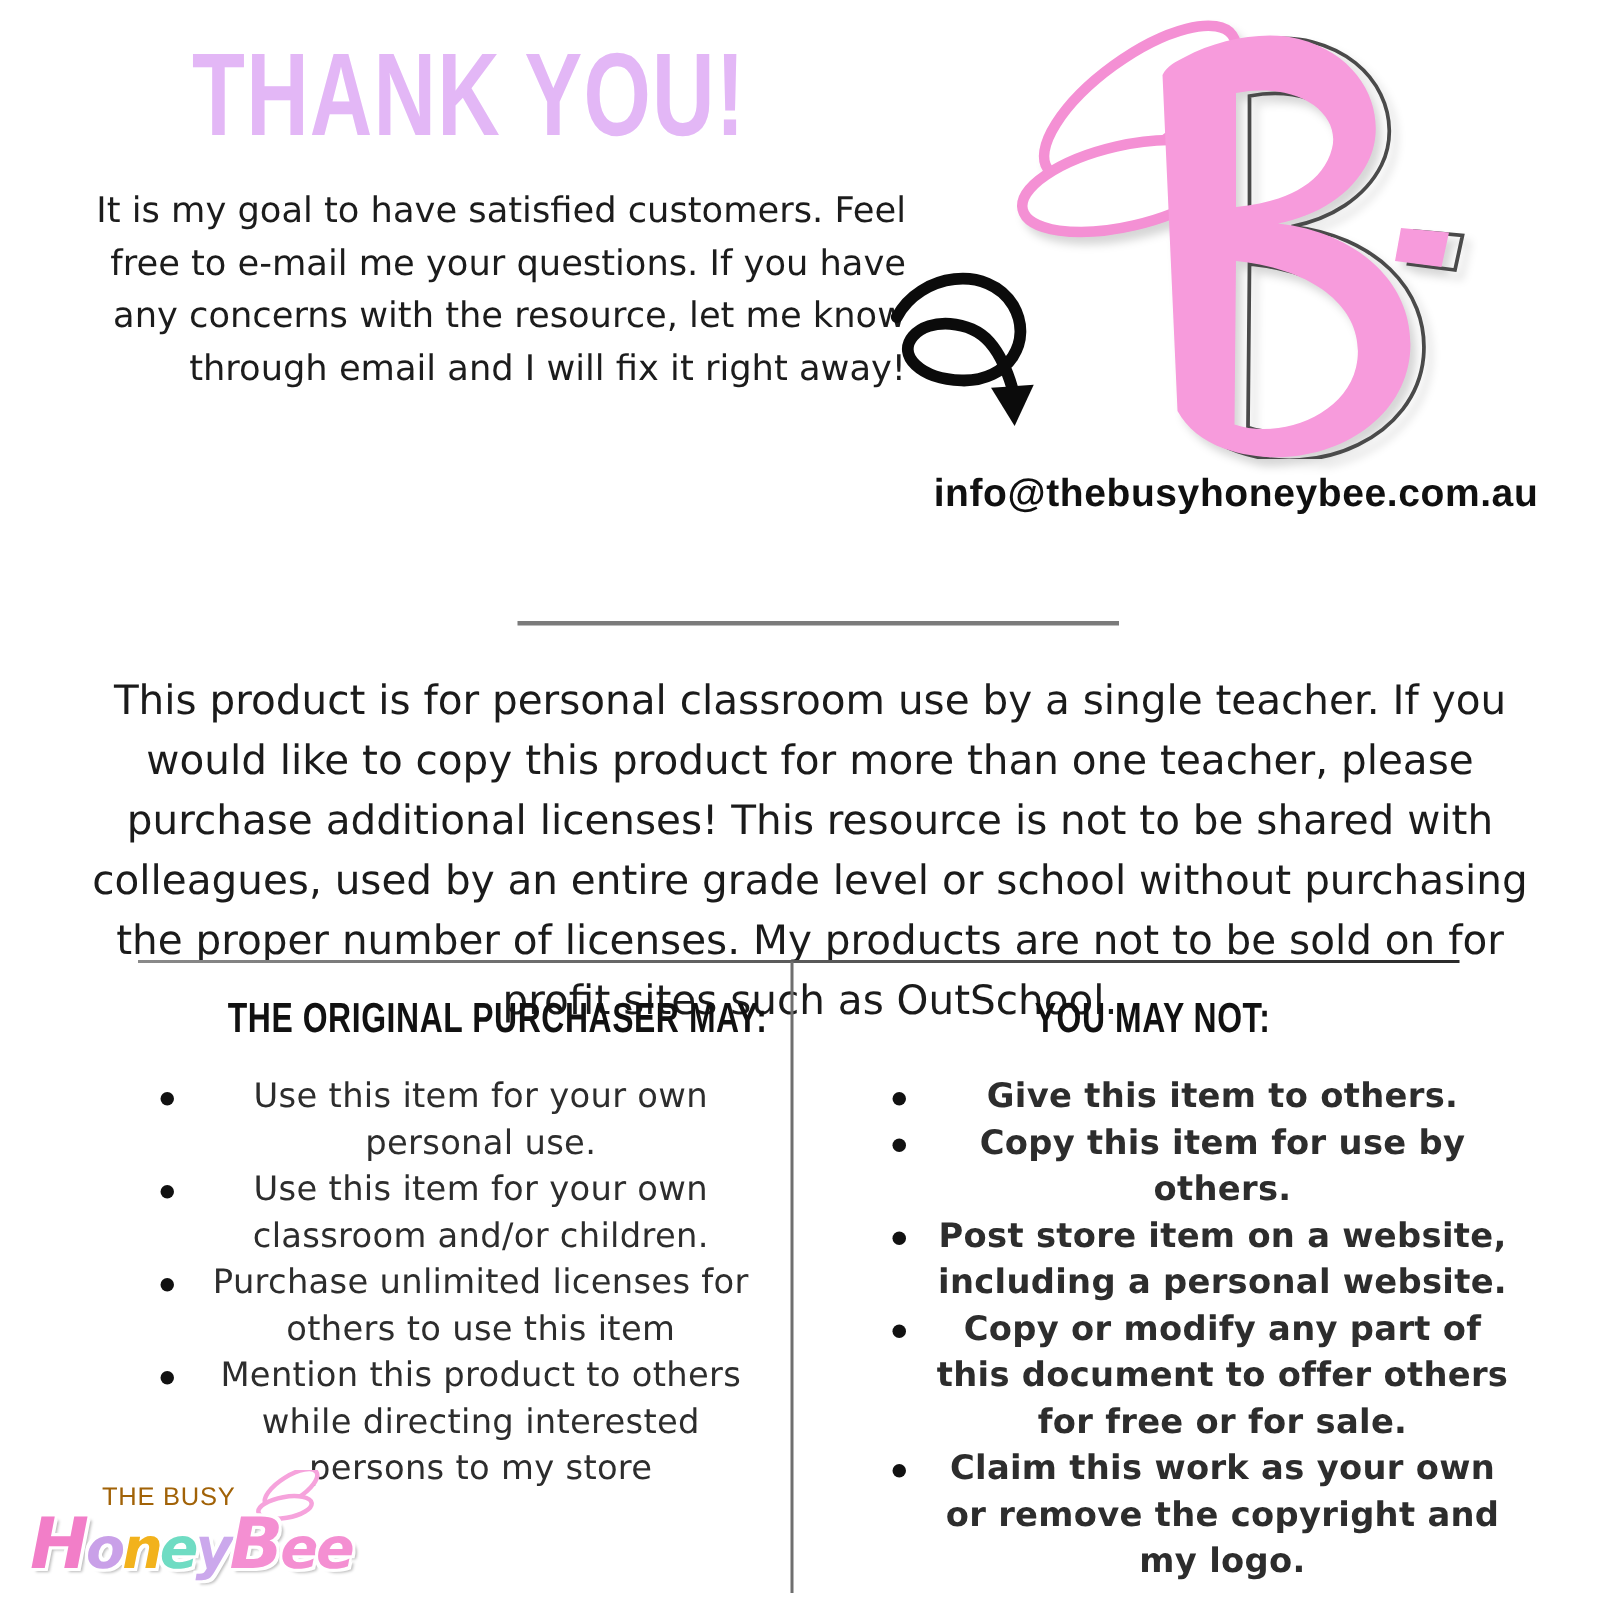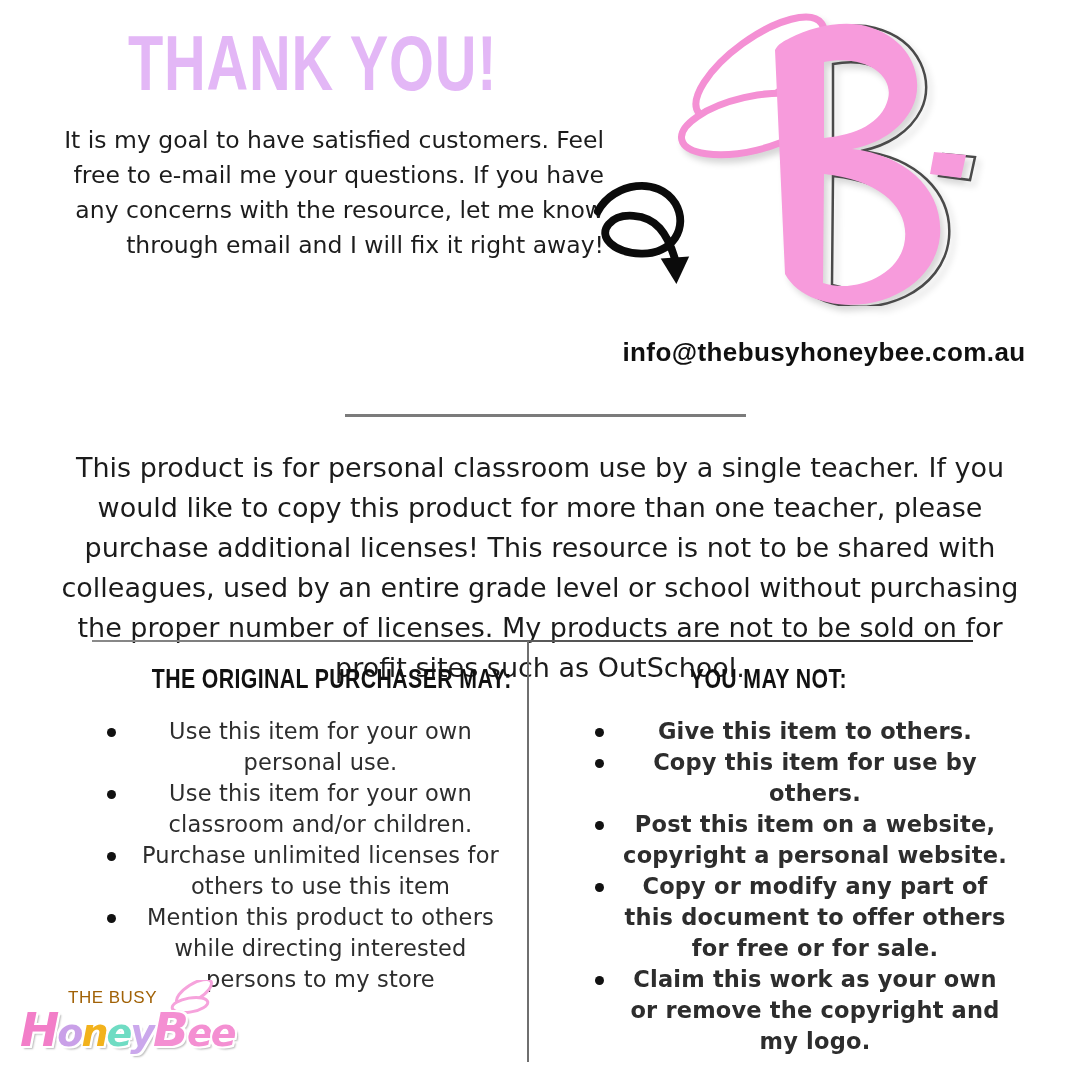--- a/index.html
+++ b/index.html
@@ -23,21 +23,20 @@
   }
   
   .curl-arrow{position:absolute;left:590px;top:176px;width:108px;height:116px;}
   
   .b-logo{position:absolute;left:672px;top:6px;width:308px;height:300px;
     filter:drop-shadow(4px 5px 3px rgba(0,0,0,0.16));}
   .email{
     position:absolute;left:606px;top:313px;width:436px;text-align:center;
     font-size:26px;font-weight:700;letter-spacing:0.4px;color:#101010;
     font-family:"Liberation Sans",sans-serif;
-    margin-top:24px;
   }
   
   .terms-title-wrap{position:absolute;left:265px;top:346px;width:560px;text-align:center;}
   .terms-title{
     display:inline-block;font-size:60px;font-weight:800;line-height:1;
     color:var(--c-mint,#85EBC8);transform:scale(0.80,1.02);transform-origin:center top;
     letter-spacing:1px;font-family:"Liberation Sans",sans-serif;
   }
   .terms-underline{position:absolute;left:345px;top:414px;width:401px;height:3px;background:#7b7b7b;}
   .terms-body{
@@ -176,21 +175,21 @@
       <li>
         <span class="bullet"></span>
         <span class="li-text">Give this item to others.</span>
       </li>
       <li>
         <span class="bullet"></span>
         <span class="li-text">Copy this item for use by others.</span>
       </li>
       <li>
         <span class="bullet"></span>
-        <span class="li-text">Post this item on a website, copyright a personal website.</span>
+        <span class="li-text">Post store item on a website, including a personal website.</span>
       </li>
       <li>
         <span class="bullet"></span>
         <span class="li-text">Copy or modify any part of this document to offer others for free or for sale.</span>
       </li>
       <li>
         <span class="bullet"></span>
         <span class="li-text">Claim this work as your own or remove the copyright and my logo.</span>
       </li>
     </ul>

